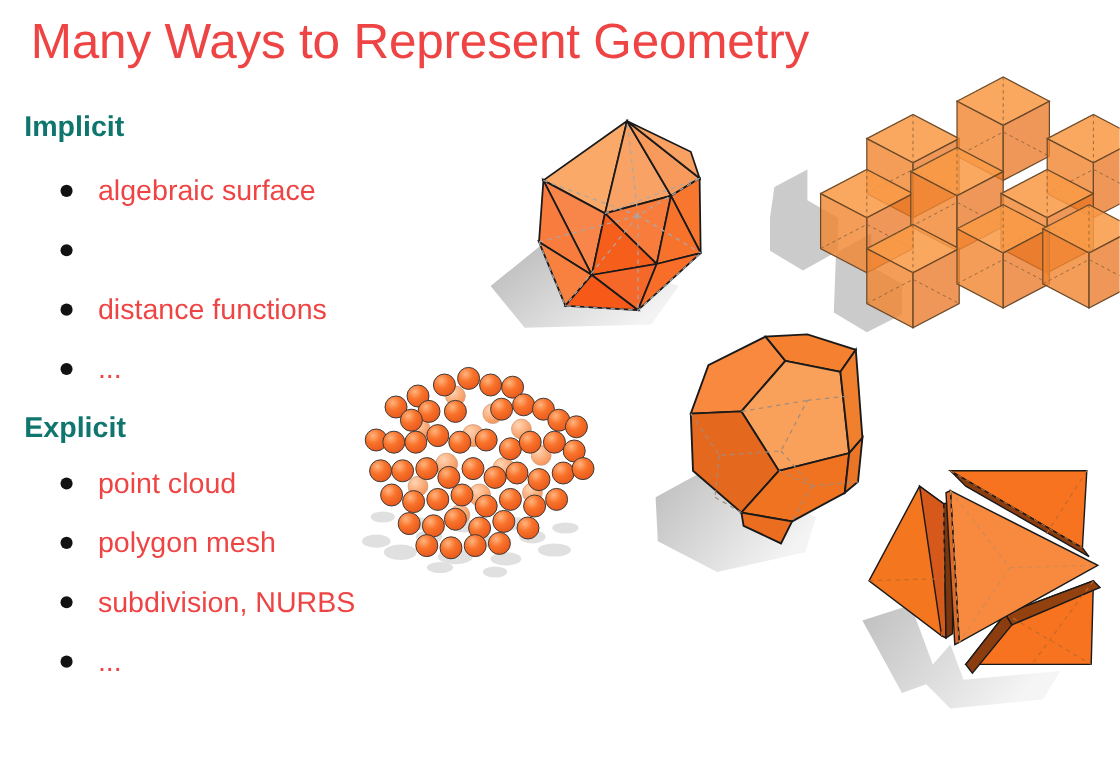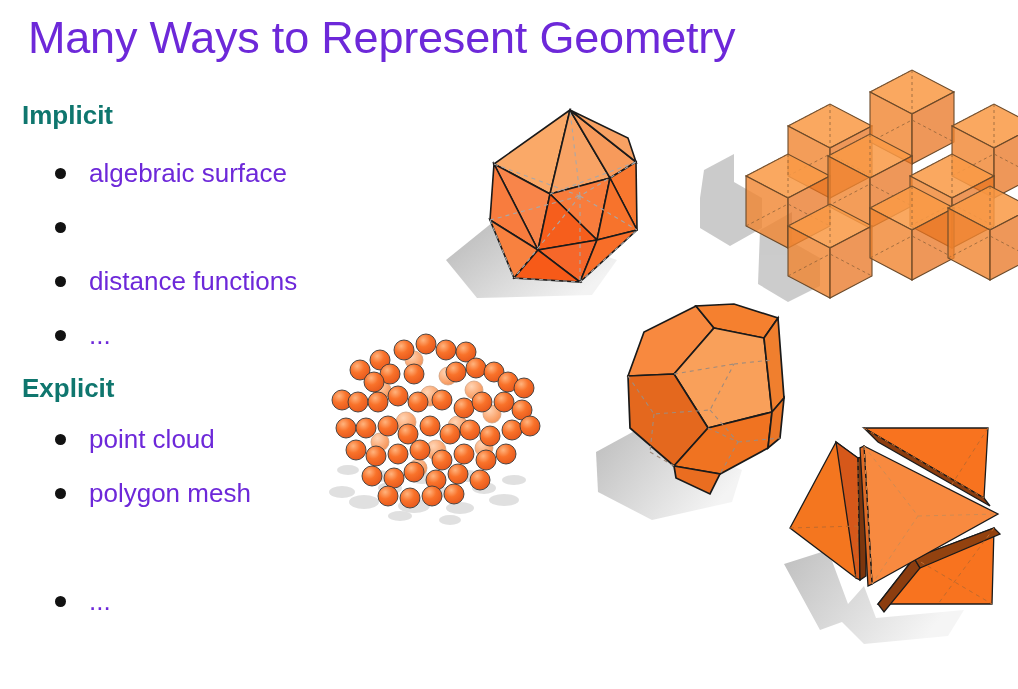--- a/index.html
+++ b/index.html
@@ -18,21 +18,21 @@
     background: #ffffff;
     overflow: hidden;
   }
   
   #slide-title {
     position: absolute;
     left: 28px;
     top: 12px;
     font-size: 45px;
     font-weight: 400;
-    color: #6d28d9;
+    color: #ef4444;
     letter-spacing: -0.2px;
     white-space: nowrap;
   }
   .section-heading {
     position: absolute;
     left: 22px;
     font-size: 26px;
     font-weight: bold;
     color: #0f766e;
     white-space: nowrap;
@@ -51,21 +51,21 @@
   .bullet-dot {
     width: 11px;
     height: 11px;
     border-radius: 50%;
     background: #121212;
     flex: 0 0 auto;
   }
   .bullet-text {
     margin-left: 23px;
     font-size: 26px;
-    color: #6d28d9;
+    color: #ef4444;
     font-weight: 400;
   }
   #footer-line {
     position: absolute;
     left: 27px;
     top: 636px;
     font-size: 26px;
     color: #141414;
     white-space: nowrap;
   }
@@ -102,20 +102,24 @@
 
   <div class="section-heading" id="heading-explicit">Explicit</div>
 
   <div class="bullet-row" style="top:424px">
     <span class="bullet-dot"></span>
     <span class="bullet-text">point cloud</span>
   </div>
   <div class="bullet-row" style="top:478px">
     <span class="bullet-dot"></span>
     <span class="bullet-text">polygon mesh</span>
+  </div>
+  <div class="bullet-row" style="top:532px">
+    <span class="bullet-dot"></span>
+    <span class="bullet-text">subdivision, NURBS</span>
   </div>
   <div class="bullet-row" style="top:586px">
     <span class="bullet-dot"></span>
     <span class="bullet-text">...</span>
   </div>
 
 
   <div class="figure" style="left:432px; top:90px; width:250px; height:220px;">
     <svg width="250" height="220" viewBox="0 0 250 220">
       <defs>

